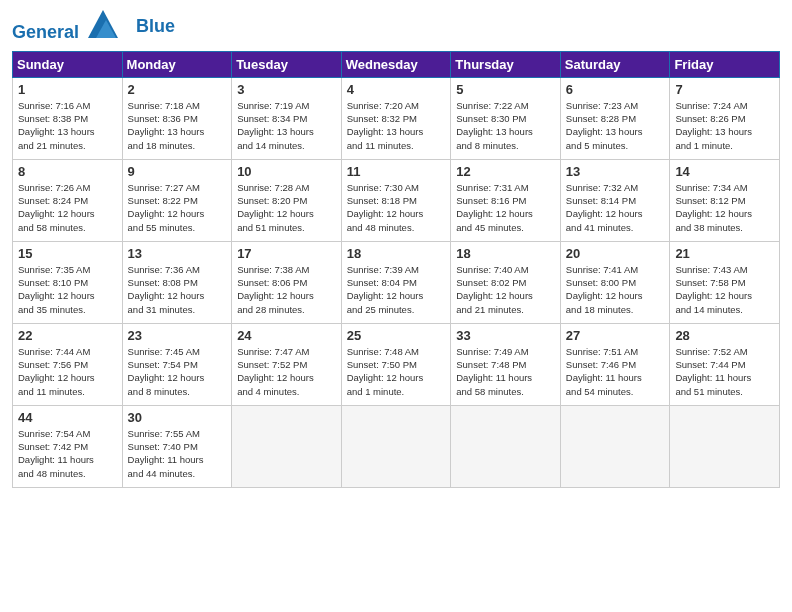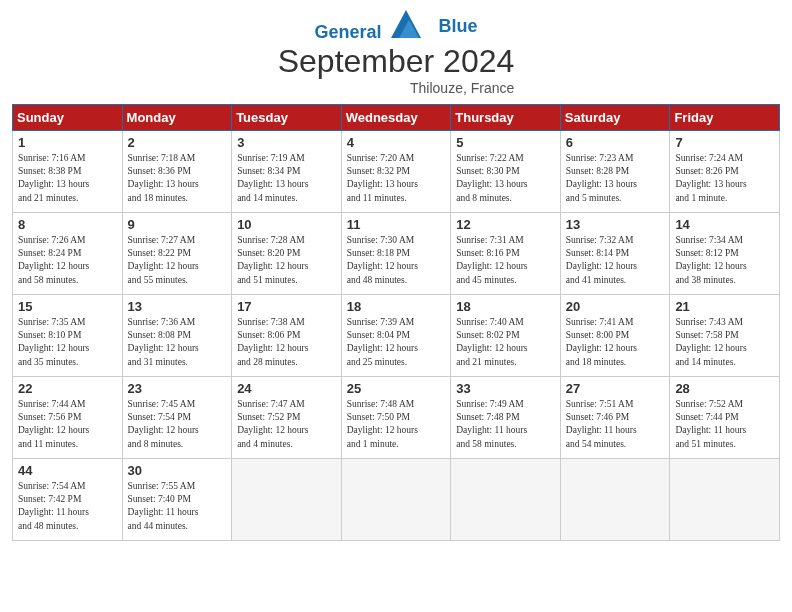--- a/index.html
+++ b/index.html
@@ -10,23 +10,22 @@
       height: 612px;
       overflow: hidden;
     }
     .container {
       width: 792px;
       padding: 10px 12px;
     }
     .header {
       display: flex;
       justify-content: space-between;
-      align-items: center;
+      align-items: flex-start;
       margin-bottom: 8px;
-      flex-direction: column;
     }
     .logo {
       display: flex;
       align-items: center;
     }
     .logo-text {
       font-size: 18px;
       font-weight: bold;
       color: #333;
       line-height: 1.1;
@@ -50,21 +49,21 @@
     .location {
       font-size: 14px;
       color: #555;
     }
     table {
       width: 100%;
       border-collapse: collapse;
       table-layout: fixed;
     }
     th {
-      background-color: #b91c1c;
+      background-color: #4c1d95;
       color: white;
       padding: 5px 4px;
       text-align: left;
       font-size: 13px;
       font-weight: bold;
       border: 1px solid #1a6faf;
     }
     td {
       border: 1px solid #ccc;
       vertical-align: top;
@@ -80,21 +79,20 @@
     .day-num {
       font-size: 13px;
       font-weight: bold;
       display: block;
       margin-bottom: 2px;
     }
     .day-info {
       font-size: 9.5px;
       line-height: 1.4;
       color: #333;
-      font-family: Liberation Serif, serif;
     }
   </style>
 </head>
 <body>
 
 <div class="container">
   <div class="header">
     <div class="logo">
       <div>
         <div style="display:flex;align-items:center;">
@@ -102,24 +100,20 @@
             <span>General</span>
             <svg class="logo-icon" viewBox="0 0 30 28" xmlns="http://www.w3.org/2000/svg">
               <polygon points="0,28 15,0 30,28" fill="#1a6faf"></polygon>
               <polygon points="8,28 18,10 28,28" fill="#4aa3df" opacity="0.6"></polygon>
             </svg>
           </div>
           <div style="font-size:18px;font-weight:bold;color:#1a6faf;margin-left:18px;">Blue</div>
         </div>
       </div>
     </div>
-    <div class="title-area">
-      <div class="month-title">September 2024</div>
-      <div class="location">Thilouze, France</div>
-    </div>
   </div>
 
   <table>
     <thead>
       <tr>
         <th>Sunday</th>
         <th>Monday</th>
         <th>Tuesday</th>
         <th>Wednesday</th>
         <th>Thursday</th>

